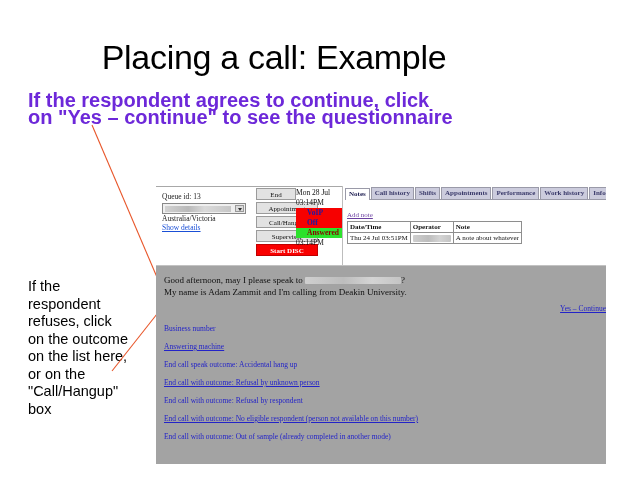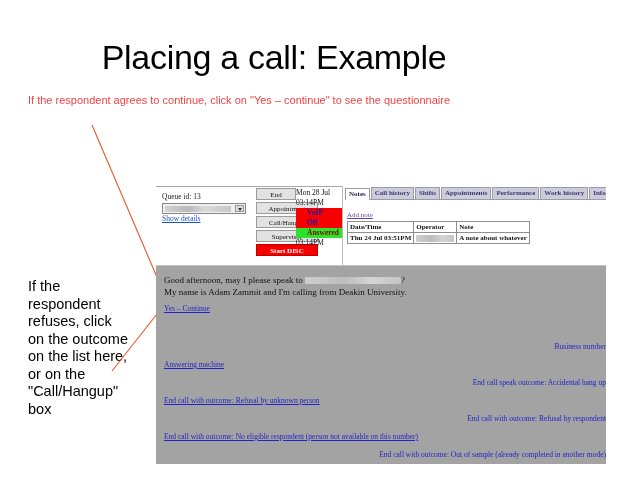--- a/index.html
+++ b/index.html
@@ -28,23 +28,24 @@
     letter-spacing: -0.3px;
     white-space: nowrap;
   }
 
   
   #callout-top {
     position: absolute;
     left: 28px;
     top: 92px;
     width: 430px;
-    font-size: 11px;
+    font-size: 20px;
     line-height: 17px;
-    color: #ef4444;
+    color: #6d28d9;
+    font-weight: bold;
   }
   #callout-left {
     position: absolute;
     left: 28px;
     top: 278px;
     width: 100px;
     font-size: 14.5px;
     line-height: 17.5px;
     color: #000000;
   }
@@ -245,21 +246,21 @@
   }
   #notes-table {
     border-collapse: collapse;
     font-size: 7px;
     color: #111;
   }
   #notes-table th, #notes-table td {
     border: 1px solid #8e8e8e;
     padding: 0 2px;
     text-align: left;
-    font-weight: bold;
+    font-weight: normal;
     height: 10px;
     white-space: nowrap;
   }
   #notes-table th { font-weight: bold; }
 
   
   #script-area {
     position: absolute;
     left: 0;
     top: 79px;
@@ -280,22 +281,22 @@
   }
   .outcome-link {
     display: block;
     font-size: 7.5px;
     line-height: 9px;
     color: #2323c8;
     text-decoration: underline;
     margin-bottom: 9px;
     white-space: nowrap;
   }
-  .outcome-link.plain { text-decoration: none; text-align: right; }
-  .outcome-link.spaced-first { margin-bottom: 29px; }
+  .outcome-link.plain { text-decoration: none; }
+  .outcome-link.spaced-first { margin-bottom: 11px; text-align: right; }
 </style>
 </head>
 <body>
 
 <div id="slide-title">Placing a call: Example</div>
 
 <div id="callout-top">If the respondent agrees to continue, click on "Yes – continue" to see the questionnaire</div>
 <div id="callout-left">If the respondent refuses, click on the outcome on the list here, or on the "Call/Hangup" box</div>
 
 <svg class="arrow-svg" style="left:0;top:0;width:640px;height:480px;">
@@ -314,20 +315,21 @@
 <div id="app-screenshot">
 
   <div id="app-top">
 
     <div id="caller-panel">
       <div class="line first">Queue id: 13</div>
       <div id="resp-select">
         <span class="sel-bar"></span>
         <span class="sel-arrow"></span>
       </div>
+      <div class="line">Australia/Victoria</div>
       <div class="line"><span class="blue-link">Show details</span></div>
     </div>
 
     <div id="action-buttons">
       <button class="app-btn small">End</button>
       <button class="app-btn">Appointment</button>
       <button class="app-btn">Call/Hangup</button>
       <button class="app-btn">Supervisor</button>
       <button class="app-btn danger">Start DISC</button>
     </div>

